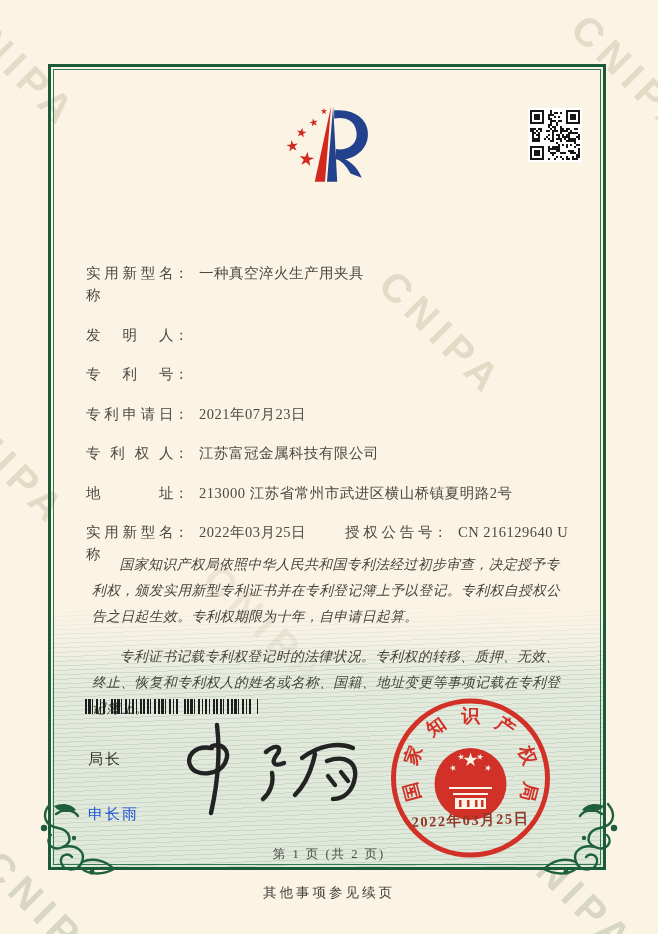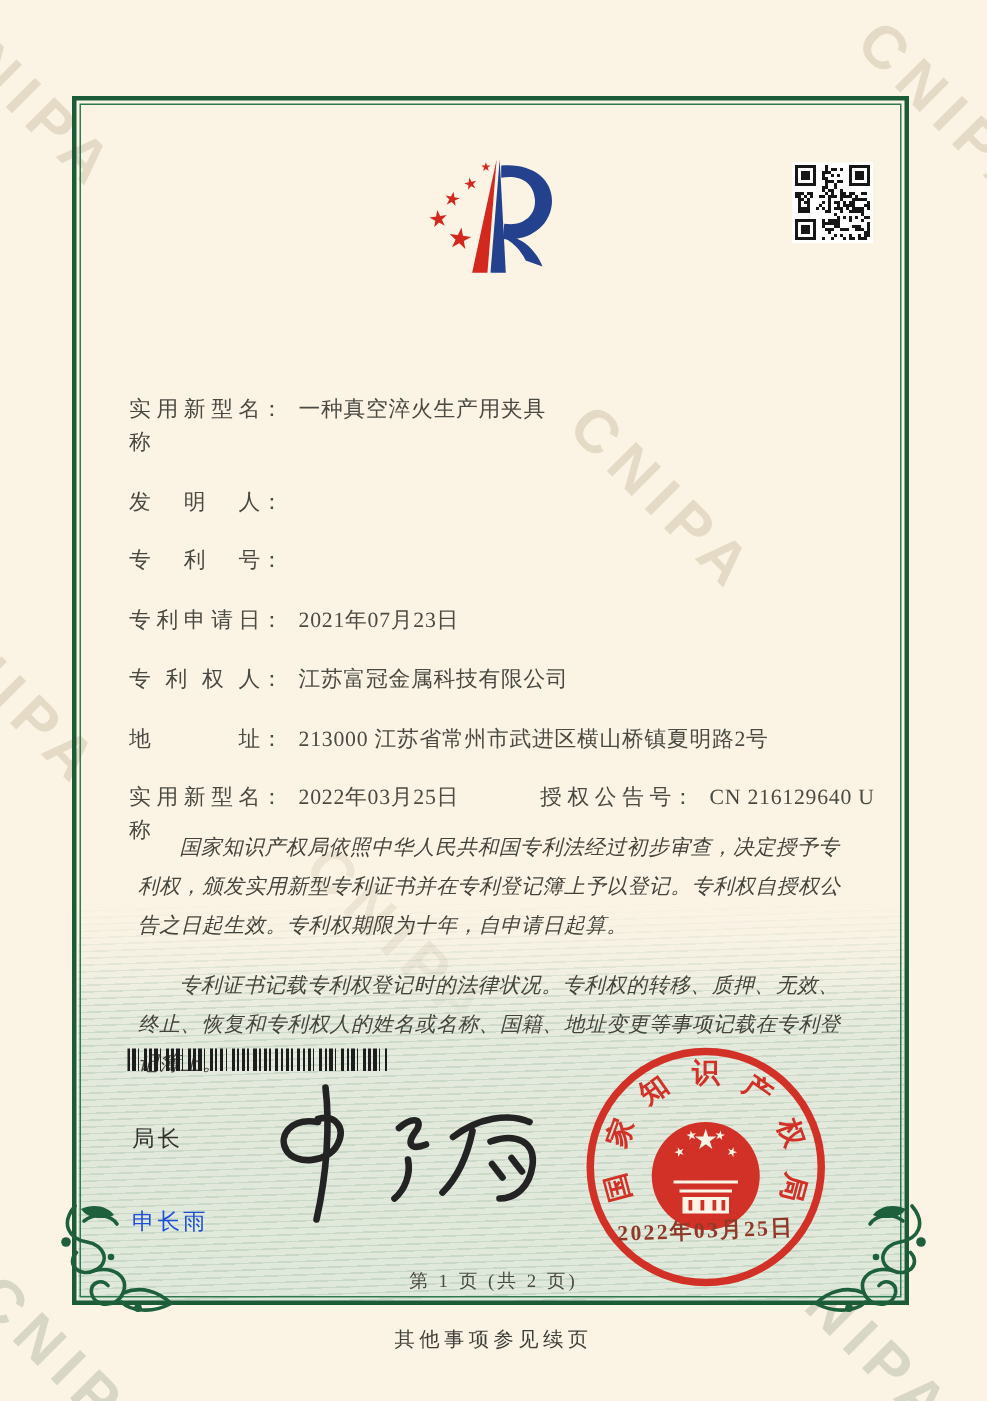--- a/index.html
+++ b/index.html
@@ -44,21 +44,21 @@
   .title{
     position:absolute; left:0; top:188px; width:658px; text-align:center;
     font-size:31px; font-weight:bold; letter-spacing:10px; text-indent:10px;
     color:#21201d;
   }
   .fields{ position:absolute; left:86px; top:262px; width:520px; font-size:14.5px; color:#4b4a42; }
   .frow{ position:relative; display:flex; margin-bottom:17.5px; line-height:22px; letter-spacing:0.5px; }
   .flabel{ display:inline-block; width:88px; text-align:justify; text-align-last:justify; }
   .fcolon{ margin-right:10px; }
   .fvalue{ white-space:nowrap; }
-  .pair2{ position:absolute; left:274px; top:0; display:flex; }
+  .pair2{ position:absolute; left:259px; top:0; display:flex; }
   .paras{
     position:absolute; left:78px; top:538px; width:506px;
     font-size:13.8px; line-height:26px; font-style:italic; color:#45443c;
     letter-spacing:0.4px;
   }
   .paras p{ margin:14px; text-indent:2em; }
   .barcode{
     position:absolute; left:85px; top:699px; width:173px; height:15px;
     background-image:repeating-linear-gradient(90deg,
       #1d1d1d 0 1.6px, transparent 1.6px 3.2px,

